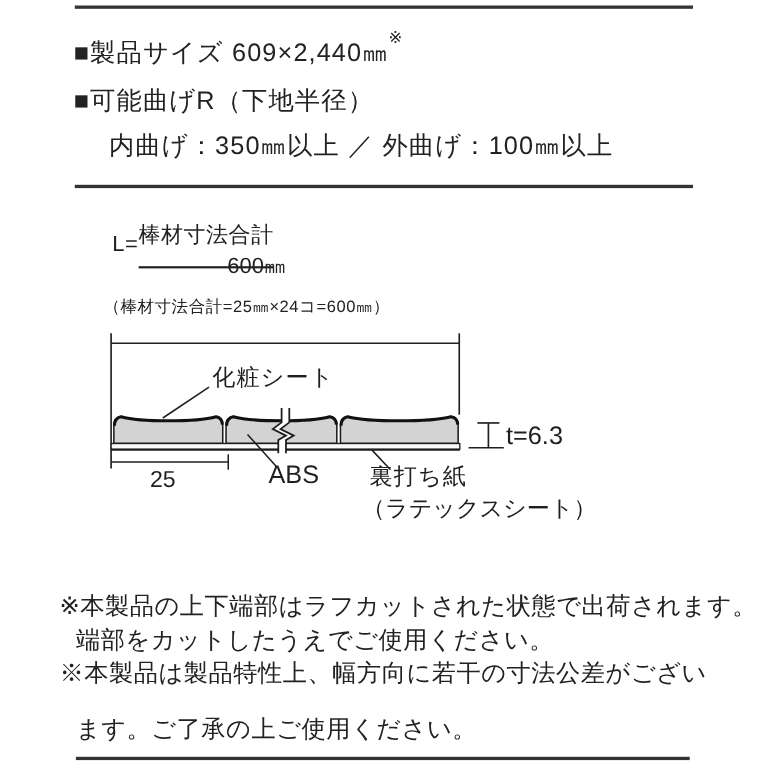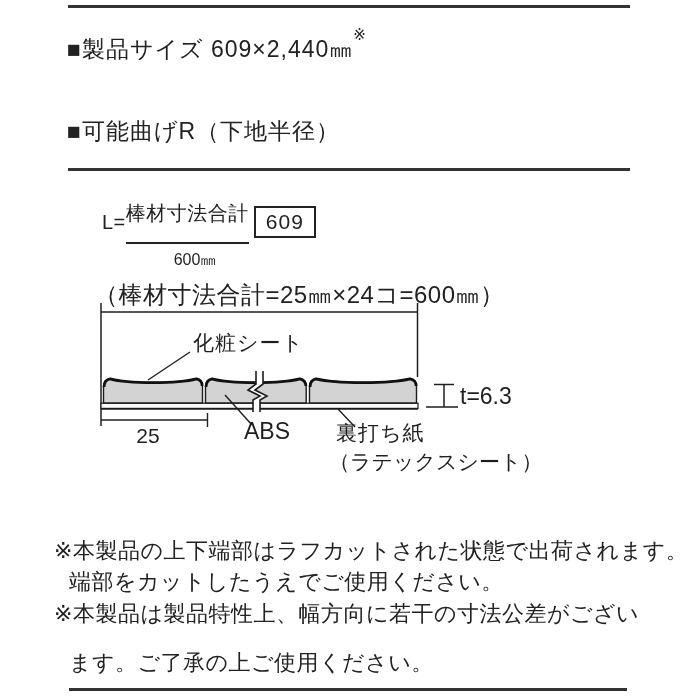--- a/index.html
+++ b/index.html
@@ -8,64 +8,64 @@
     font-family:"Liberation Sans","DejaVu Sans",sans-serif;
     color:#222;overflow:hidden;
   }
   .rule{position:absolute;height:2.5px;background:#333;}
   .rule-top{left:68px;top:5px;width:562px;}
   .rule-mid{left:68px;top:168px;width:562px;}
   .rule-bottom{left:69px;top:688px;width:558px;}
 
   .spec-row{position:absolute;font-size:23px;line-height:1;letter-spacing:1px;white-space:nowrap;font-weight:500;}
   .row1{left:67px;top:35px;}
-  .row2{left:67px;top:80px;margin-top:40px;}
+  .row2{left:67px;top:80px;}
   .row3{left:99px;top:121px;}
   .row1 sup{font-size:15px;position:relative;top:-8px;letter-spacing:0;}
 
   .formula-line{
     position:absolute;left:102px;top:206px;height:32px;
     display:flex;align-items:center;font-size:20px;white-space:nowrap;letter-spacing:0.5px;
   }
   .formula-line .num{border-bottom:2px solid #222;padding-bottom:15px;}
   .formula-line .box{
     display:inline-block;border:2px solid #222;padding:2px 10px;margin-left:5px;
     font-size:21px;letter-spacing:1px;
   }
-  .denominator{position:absolute;left:130px;top:252px;width:130px;text-align:center;font-size:16px;line-height:1;}
-  .formula-note{position:absolute;left:94px;top:283px;font-size:24px;line-height:1;white-space:nowrap;letter-spacing:0.5px;}
+  .denominator{position:absolute;left:130px;top:232px;width:130px;text-align:right;font-size:20px;line-height:1;}
+  .formula-note{position:absolute;left:94px;top:272px;font-size:15px;line-height:1;white-space:nowrap;letter-spacing:0.5px;}
 
   .diagram{position:absolute;left:0;top:300px;}
   .diagram text{font-family:"Liberation Sans","DejaVu Sans",sans-serif;fill:#1f1f1f;}
 
   .note{position:absolute;font-size:22px;line-height:1;white-space:nowrap;letter-spacing:0.5px;}
   .n1{left:63px;top:501px;}
   .n2{left:54px;top:540px;}
   .n3{left:69px;top:571px;}
-  .n4{left:54px;top:603px;}
+  .n4{left:54px;top:603px;font-family:Liberation Mono, monospace;}
   .n5{left:69px;top:634px;margin-top:18px;}
 </style>
 </head>
 <body>
 
 <div class="page">
 
   <div class="rule rule-top"></div>
 
   <div class="spec-row row1">
     <span>■製品サイズ 609×2,440㎜</span><sup>※</sup>
   </div>
   <div class="spec-row row2">■可能曲げR（下地半径）</div>
+  <div class="spec-row row3">内曲げ：350㎜以上 ／ 外曲げ：100㎜以上</div>
 
   <div class="rule rule-mid"></div>
 
   <div class="formula-line">
     <span>L=</span>
       <span class="num">棒材寸法合計</span>
-      <span class="box">609</span>
   </div>
   <div class="denominator">600㎜</div>
   <div class="formula-note">（棒材寸法合計=25㎜×24コ=600㎜）</div>
 
   <svg class="diagram" width="700" height="210" viewBox="0 0 700 210">
 
     <g stroke="#1f1f1f" stroke-width="1.5" fill="none">
       <line x1="101" y1="3" x2="101" y2="126"></line>
       <line x1="417.5" y1="3" x2="417.5" y2="77"></line>
       <line x1="101" y1="12" x2="417.5" y2="12"></line>

